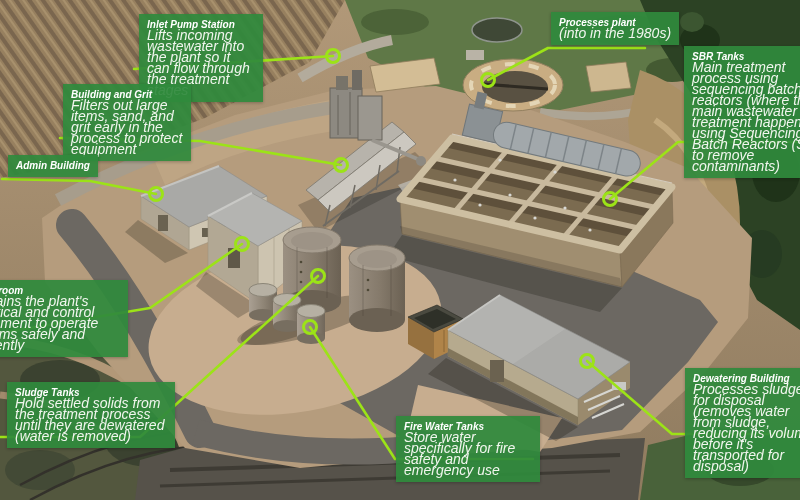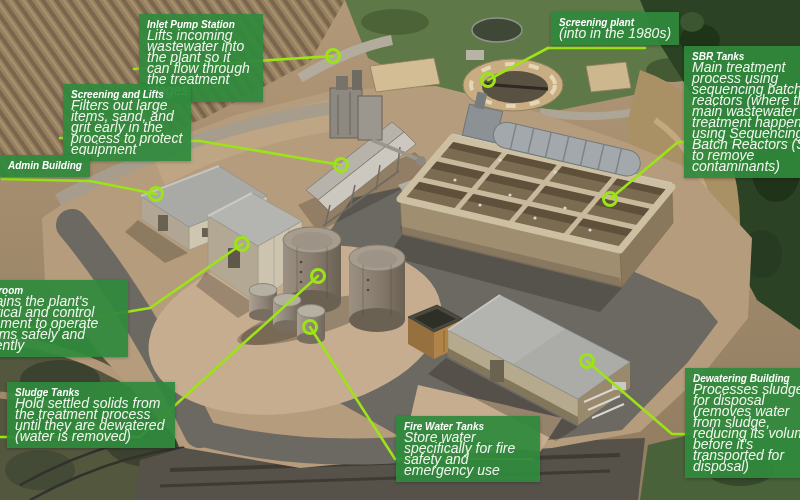--- a/index.html
+++ b/index.html
@@ -16,21 +16,21 @@
     position:absolute;z-index:10;
     background:rgba(47,138,60,0.93);
     color:#fff;padding:5px 8px 6px 8px;box-sizing:border-box;
     box-shadow:0 1px 3px rgba(0,0,0,0.25);
   }
   .label-title{display:block;font-size:10px;font-weight:bold;line-height:11px;}
   .label-body{display:block;font-size:14px;line-height:11px;color:#f1f6ee;}
   
   #lb-inlet{left:139px;top:14px;width:124px;}
   #lb-screening{left:63px;top:84px;width:128px;}
-  #lb-admin{left:0px;top:155px;text-align:right;}
+  #lb-admin{left:8px;top:155px;text-align:right;}
   #lb-switchroom{left:-42px;top:280px;width:170px;}
   #lb-sludge{left:7px;top:382px;width:168px;}
   #lb-fire{left:396px;top:416px;width:144px;}
   #lb-existing{left:551px;top:12px;}
   #lb-sbr{left:684px;top:46px;width:154px;}
   #lb-dewatering{left:685px;top:368px;width:144px;}
 </style>
 </head>
 <body>
 
@@ -297,21 +297,21 @@
       <circle cx="587" cy="361" r="6.5"></circle>
     </g>
   </svg>
 
   <div class="label" id="lb-inlet">
     <span class="label-title">Inlet Pump Station</span>
     <span class="label-body">Lifts incoming wastewater into the plant so it can flow through the treatment stages</span>
   </div>
 
   <div class="label" id="lb-screening">
-    <span class="label-title">Screening and Lifts</span>
+    <span class="label-title">Building and Grit</span>
     <span class="label-body">Filters out large items, sand, and grit early in the process to protect equipment</span>
   </div>
 
   <div class="label" id="lb-admin">
     <span class="label-title">Admin Building</span>
   </div>
 
   <div class="label" id="lb-switchroom">
     <span class="label-title">Switchroom</span>
     <span class="label-body">Contains the plant's electrical and control equipment to operate systems safely and efficiently</span>
@@ -321,21 +321,21 @@
     <span class="label-title">Fire Water Tanks</span>
     <span class="label-body">Store water specifically for fire safety and emergency use</span>
   </div>
 
   <div class="label" id="lb-sludge">
     <span class="label-title">Sludge Tanks</span>
     <span class="label-body">Hold settled solids from the treatment process until they are dewatered (water is removed)</span>
   </div>
 
   <div class="label" id="lb-existing">
-    <span class="label-title">Screening plant</span>
+    <span class="label-title">Processes plant</span>
     <span class="label-body">(into in the 1980s)</span>
   </div>
 
   <div class="label" id="lb-sbr">
     <span class="label-title">SBR Tanks</span>
     <span class="label-body">Main treatment process using sequencing batch reactors (where the main wastewater treatment happens, using Sequencing Batch Reactors (SBR) to remove contaminants)</span>
   </div>
 
   <div class="label" id="lb-dewatering">
     <span class="label-title">Dewatering Building</span>

